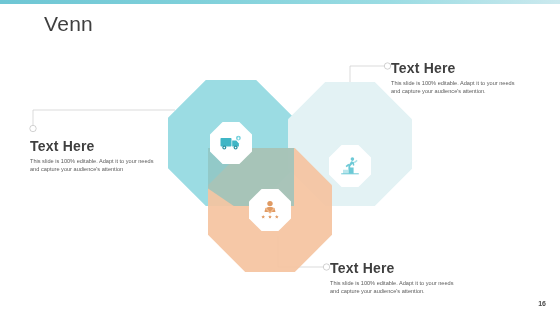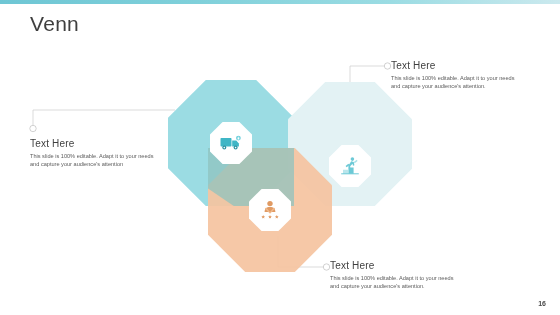--- a/index.html
+++ b/index.html
@@ -21,21 +21,21 @@
   #top-bar {
     position: absolute;
     left: 0; top: 0;
     width: 560px;
     height: 4px;
     background: linear-gradient(90deg, #6ec6d4 0%, #7fd0da 35%, #9bdce3 70%, #cbe9ee 100%);
   }
   
   #page-title {
     position: absolute;
-    left: 30px;
+    left: 44px;
     top: 11px;
     font-size: 21px;
     font-weight: 400;
     color: #3f3f3f;
     letter-spacing: 0.3px;
     line-height: 26px;
   }
   
   #page-number {
     position: absolute;
@@ -113,22 +113,22 @@
     position: absolute;
     left: 0; top: 0;
     width: 560px;
     height: 315px;
     pointer-events: none;
   }
 
   
   .text-block { position: absolute; }
   .tb-title {
-    font-size: 10px;
-    font-weight: normal;
+    font-size: 14px;
+    font-weight: bold;
     color: #3f3f3f;
     margin: 0 0 3px 0;
     letter-spacing: 0.2px;
   }
   .tb-body {
     font-size: 5.6px;
     color: #5c5c5c;
     line-height: 8px;
     margin: 0;
     width: 128px;

